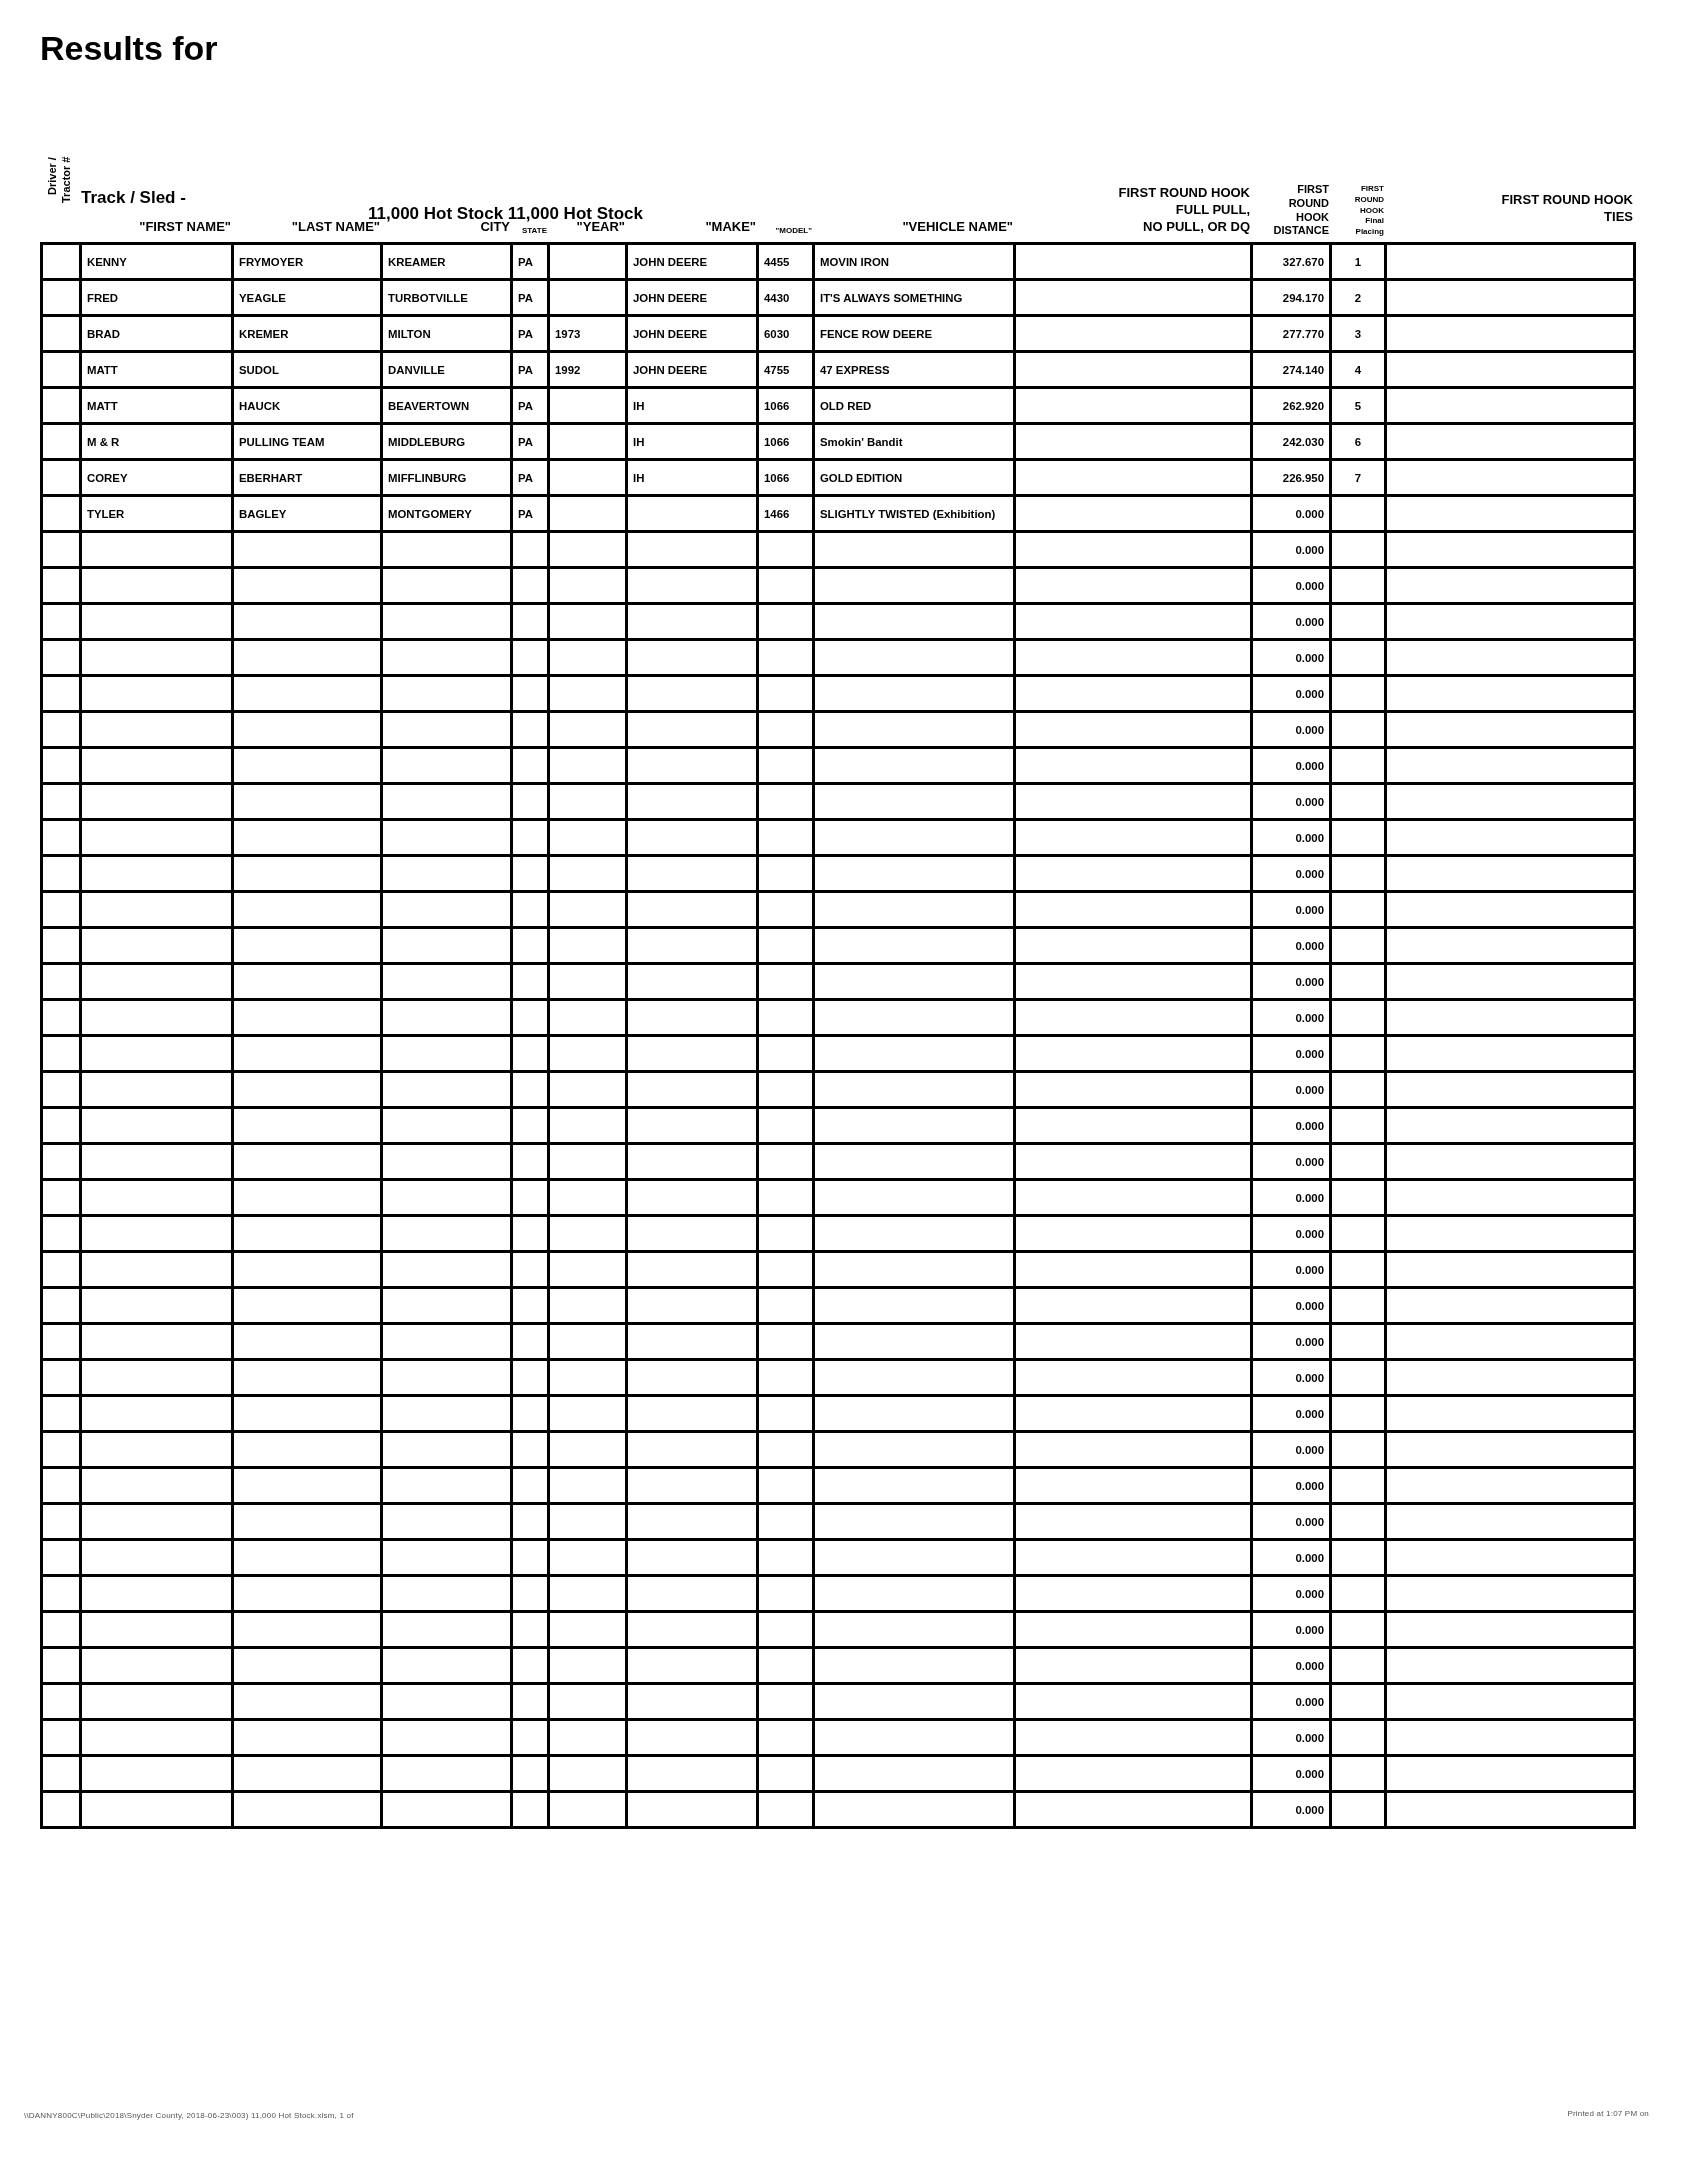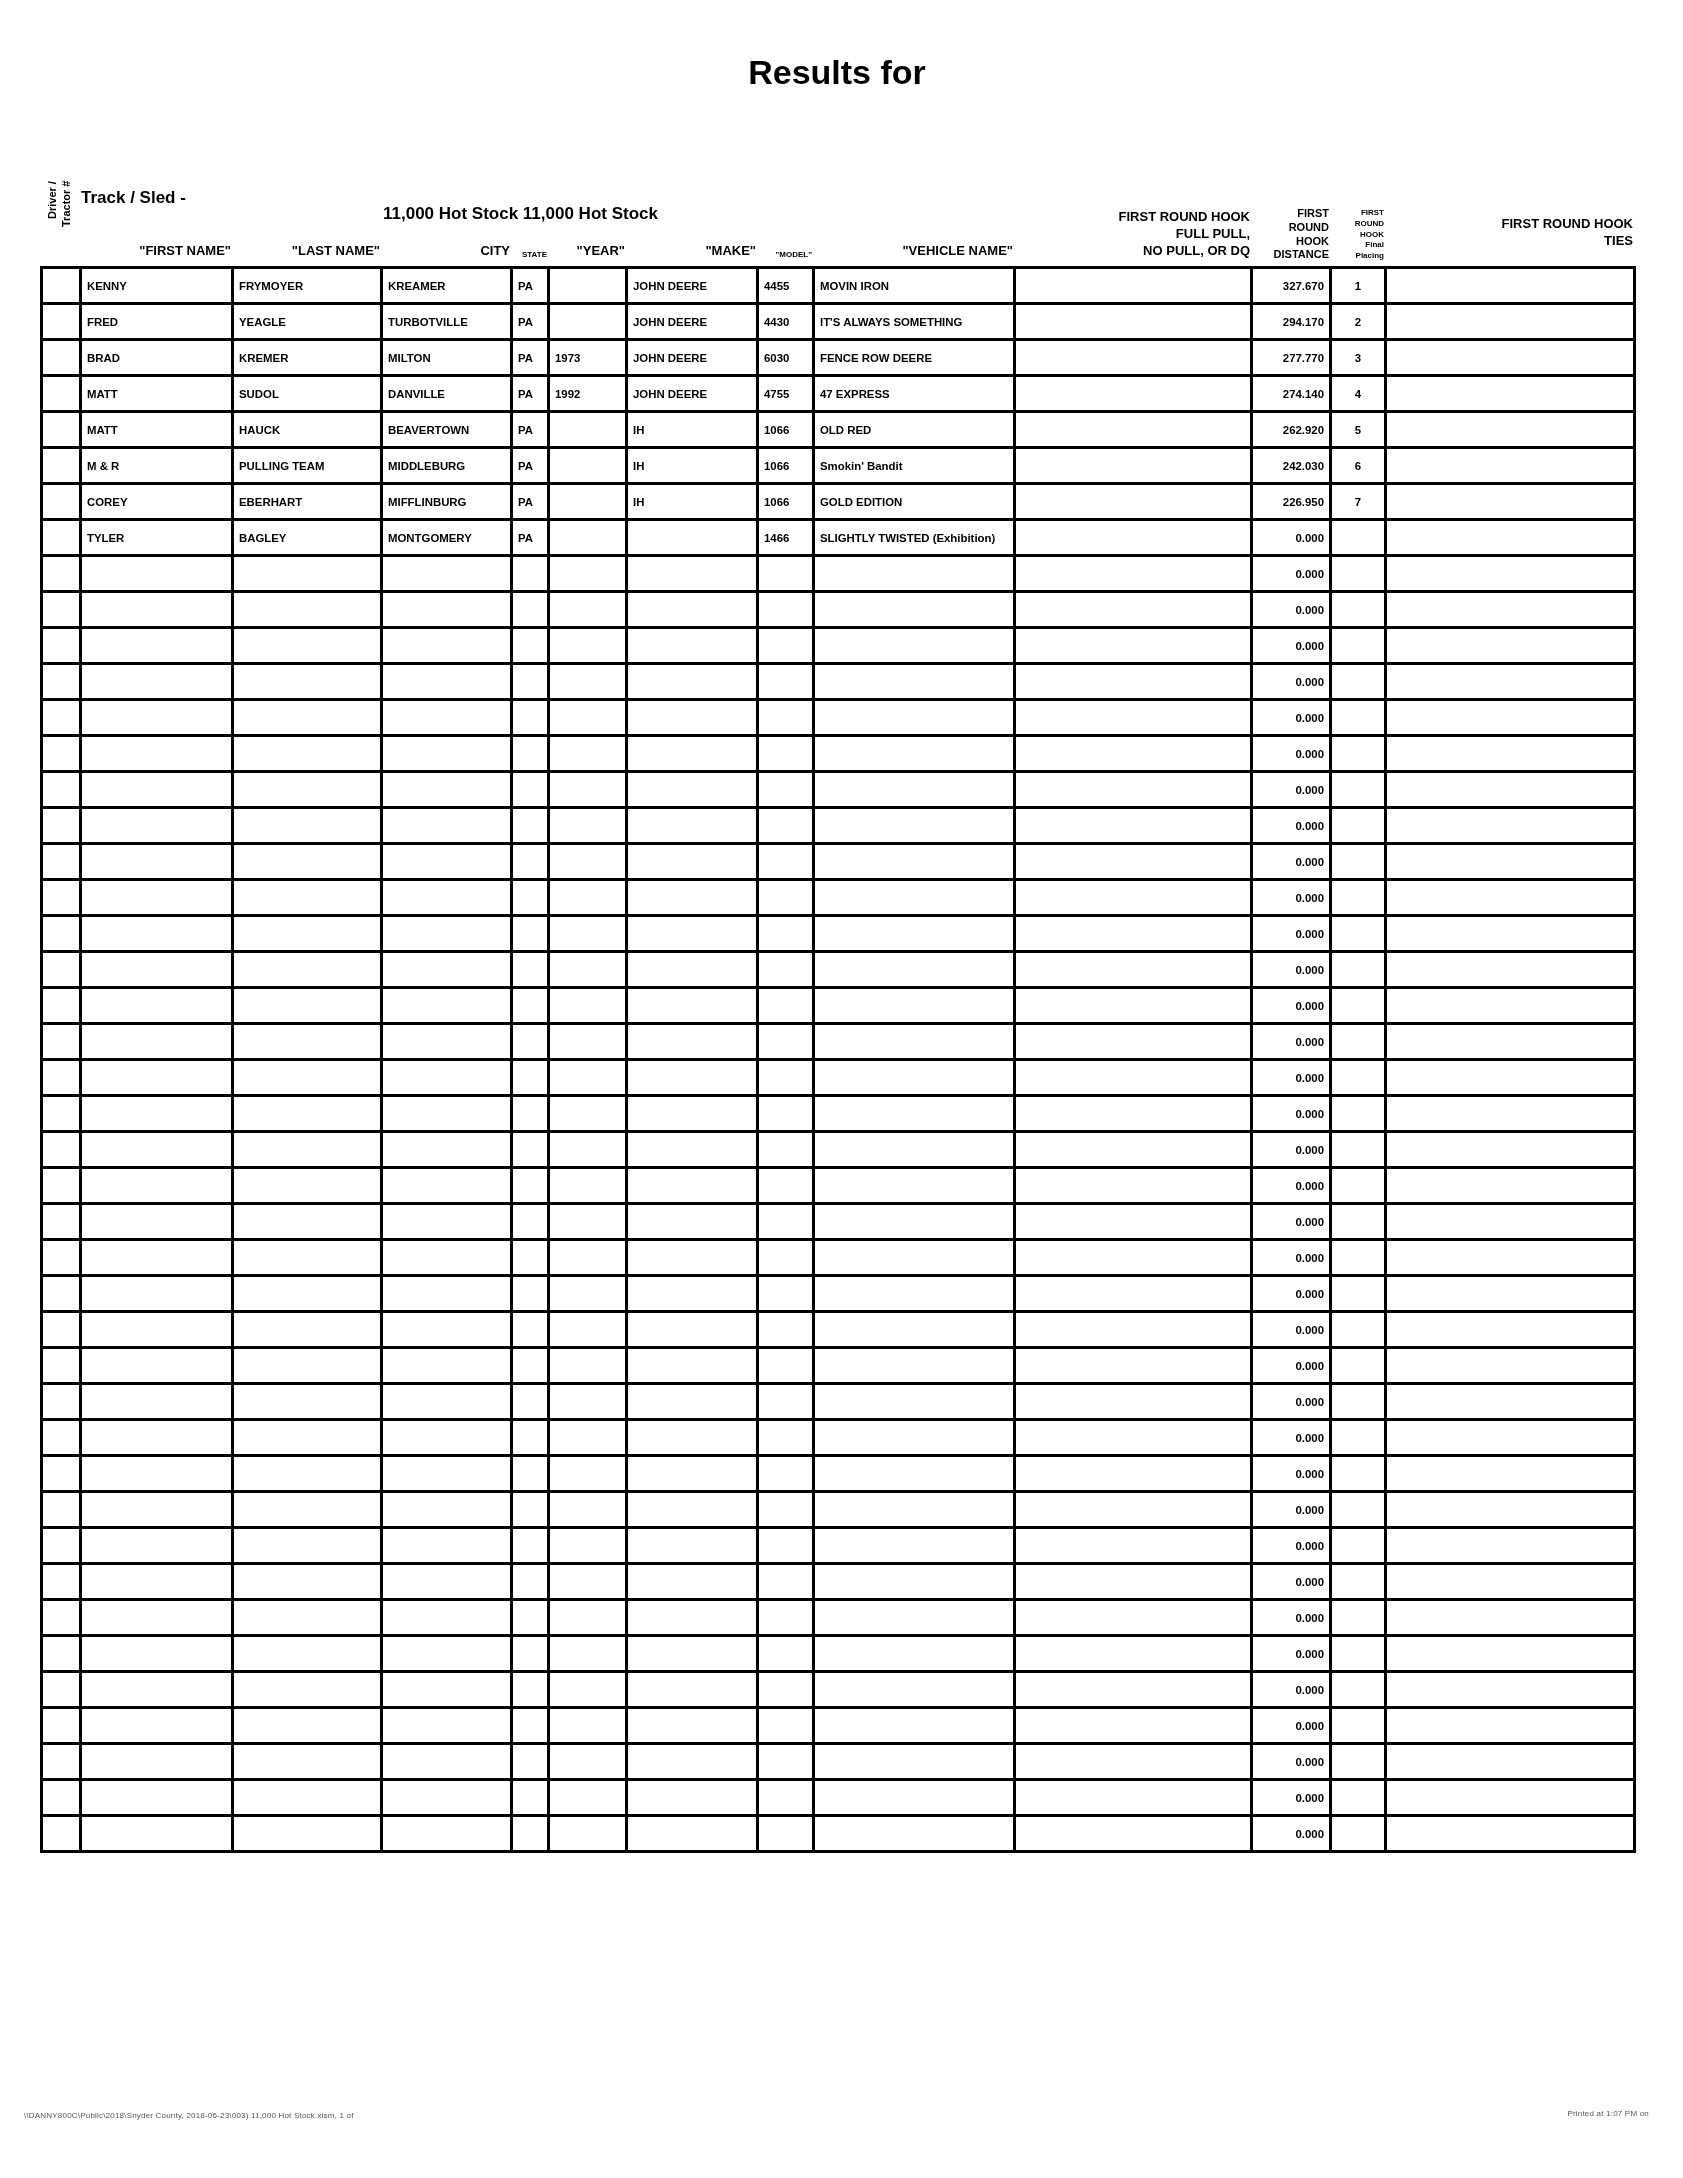--- a/index.html
+++ b/index.html
@@ -1,22 +1,22 @@
 <!DOCTYPE html>
 <html><head>
 <meta charset="utf-8">
 <style>
   html,body{margin:0;padding:0;}
   .page{position:relative;width:1683px;height:2178px;background:#ffffff;overflow:hidden;
         font-family:"Liberation Sans",sans-serif;color:#000;}
-  .titles{padding-top:52px;margin-left:40px;width:1594px;text-align:center;}
+  .titles{padding-top:28px;margin-left:40px;width:1594px;}
   .title1{font-size:34px;font-weight:bold;margin:0;line-height:41px;}
   .title2{font-size:31px;font-weight:bold;margin:10px 0 0 0;line-height:37px;}
   .tracksled-label{position:absolute;top:188px;left:81px;font-size:17px;font-weight:bold;}
-  .tracksled-value{position:absolute;top:204px;left:383px;font-size:17px;font-weight:bold;}
+  .tracksled-value{position:absolute;top:204px;left:368px;font-size:17px;font-weight:bold;}
   .header-row{display:flex;align-items:flex-end;margin-left:40px;margin-top:98px;width:1594px;height:75px;}
   .hcell{box-sizing:border-box;text-align:right;font-weight:bold;font-size:13px;line-height:1.3;
          padding-bottom:6px;overflow:visible;}
   .hcell.small{font-size:8px;}
   .hcell.dist{font-size:11px;line-height:1.25;padding-bottom:4px;}
   .hcell.placing{font-size:8px;line-height:1.35;padding-bottom:4px;}
   .hcell.ties{padding-bottom:16px;}
   .rot{writing-mode:vertical-rl;transform:rotate(180deg);font-size:11px;font-weight:bold;
        line-height:1.25;height:79px;margin:0 auto;}
   .rot span{display:block;}

